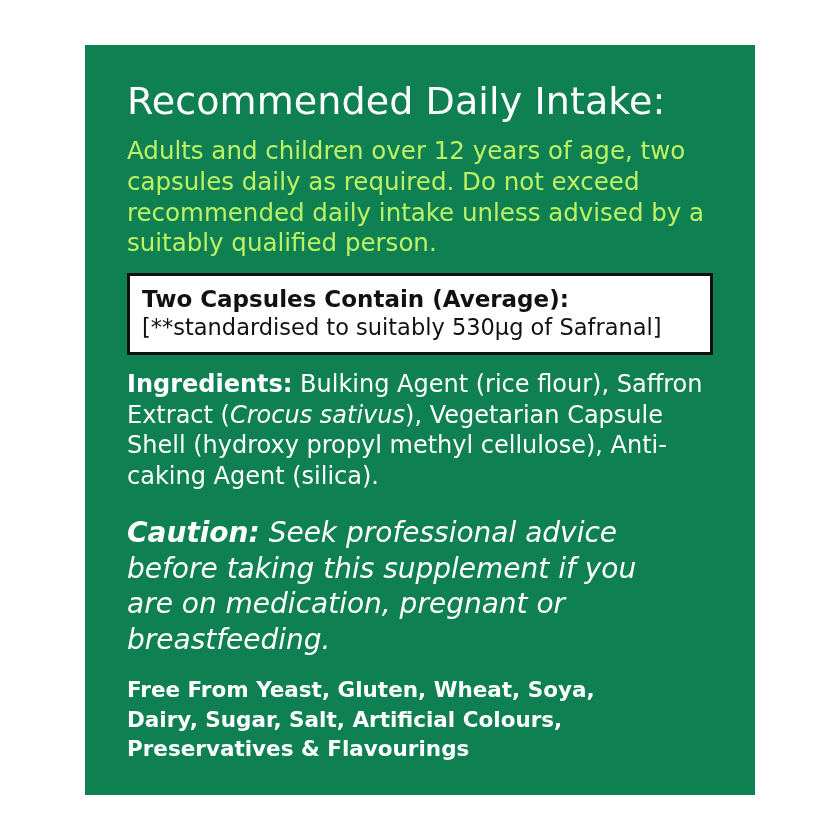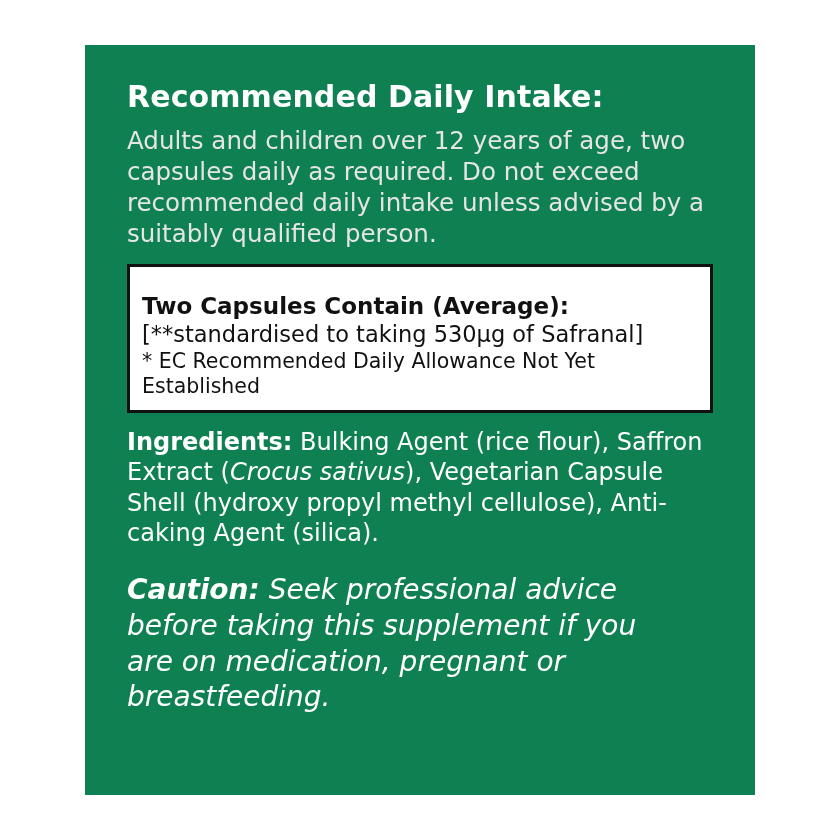--- a/index.html
+++ b/index.html
@@ -22,38 +22,38 @@
     left: 85px;
     top: 45px;
     width: 670px;
     height: 750px;
     background: #0e8052;
     box-sizing: border-box;
     padding: 34px 42px 0 42px;
   }
   .heading {
     color: #ffffff;
-    font-size: 30px;
-    font-weight: bold;
+    font-size: 38px;
+    font-weight: normal;
     letter-spacing: 0.1px;
     line-height: 1.18;
     margin: 0 0 8px 0;
   }
   .intake-text {
-    color: #e5e5e5;
+    color: #bef264;
     font-size: 24.5px;
     line-height: 1.26;
     margin: 12px 0 14px 0;
     max-width: 580px;
   }
   .panel-box {
     background: #ffffff;
     border: 3px solid #111111;
     box-sizing: border-box;
-    padding: 25px 12px 10px 12px;
+    padding: 9px 12px 10px 12px;
     margin-bottom: 14px;
   }
   .panel-title {
     color: #111111;
     font-size: 23px;
     font-weight: bold;
     line-height: 1.22;
     margin-bottom: 1px;
   }
   .panel-line {
@@ -102,23 +102,23 @@
 
 <div id="stage">
   <div class="label-panel">
 
     <h1 class="heading">Recommended Daily Intake:</h1>
 
     <p class="intake-text">Adults and children over 12 years of age, two capsules daily as required. Do not exceed recommended daily intake unless advised by a suitably qualified person.</p>
 
     <div class="panel-box">
       <div class="panel-title">Two Capsules Contain (Average):</div>
-      <div class="panel-line">[**standardised to taking 530µg of Safranal]</div>
-      <div class="panel-line small">* EC Recommended Daily Allowance Not Yet Established</div>
+      <div class="panel-line">[**standardised to suitably 530µg of Safranal]</div>
     </div>
 
     <p class="ingredients"><b>Ingredients:</b><span> Bulking Agent (rice flour), Saffron Extract (</span><i>Crocus sativus</i><span>), Vegetarian Capsule Shell (hydroxy propyl methyl cellulose), Anti-caking Agent (silica).</span></p>
 
     <p class="caution"><b>Caution:</b><span> Seek professional advice before taking this supplement if you are on medication, pregnant or breastfeeding.</span></p>
 
+    <p class="free-from">Free From Yeast, Gluten, Wheat, Soya, Dairy, Sugar, Salt, Artificial Colours, Preservatives &amp; Flavourings</p>
 
   </div>
 </div>
 
 </body></html>

